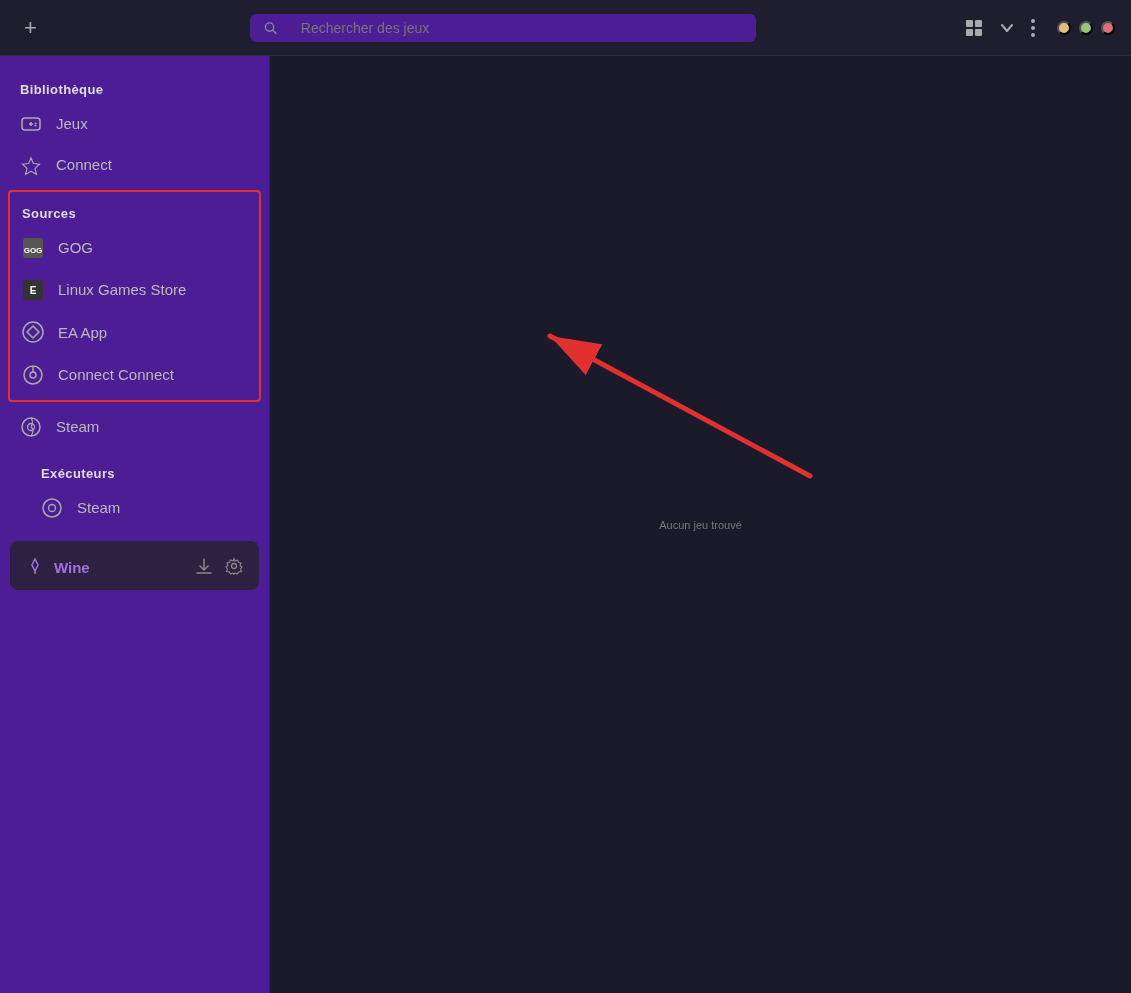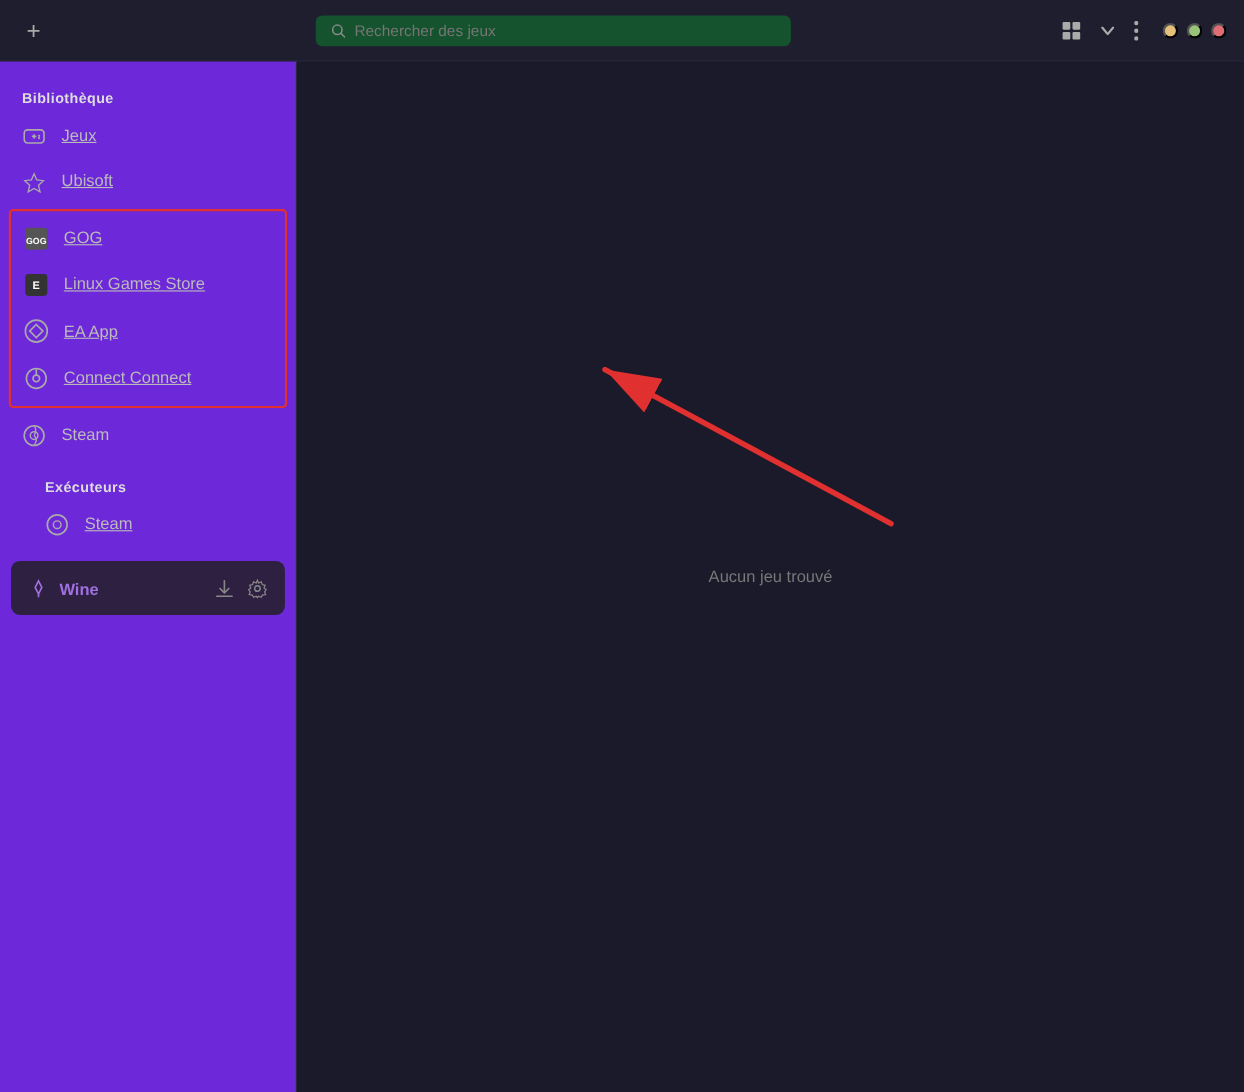--- a/index.html
+++ b/index.html
@@ -31,25 +31,25 @@
       background: none;
       border: none;
       color: #aaa;
       font-size: 22px;
       cursor: pointer;
       padding: 4px 8px;
     }
     .search-bar {
       display: flex;
       align-items: center;
-      background: #14532d;
+      background: #4c1d95;
       border-radius: 6px;
       padding: 6px 14px;
-      gap: 8px;
-      width: 432px;
+      gap: 24px;
+      width: 506px;
     }
     .search-bar input {
       background: none;
       border: none;
       outline: none;
       color: #aaa;
       font-size: 14px;
       width: 100%;
     }
     .titlebar-right {
@@ -83,21 +83,21 @@
     
     .app-layout {
       display: flex;
       height: calc(993px - 56px);
     }
 
     
     .sidebar {
       width: 270px;
       min-width: 270px;
-      background: #6d28d9;
+      background: #4c1d95;
       padding: 16px 0;
       display: flex;
       flex-direction: column;
       border-right: 1px solid #2a2a3e;
     }
 
     .sidebar-section-label {
       font-size: 13px;
       font-weight: 700;
       color: #ddd;
@@ -108,21 +108,20 @@
     .sidebar-item {
       display: flex;
       align-items: center;
       gap: 14px;
       padding: 10px 20px;
       cursor: pointer;
       border-radius: 0;
       transition: background 0.15s;
       font-size: 15px;
       color: #bbb;
-      text-decoration: underline;
     }
     .sidebar-item .item-icon {
       font-size: 18px;
       color: #aaa;
       width: 22px;
       text-align: center;
     }
 
     
     .sources-box {
@@ -187,21 +186,21 @@
       font-size: 18px;
     }
 
     
     .main-area {
       flex: 1;
       display: flex;
       align-items: center;
       justify-content: center;
       background: #1a1a2a;
-      font-size: 15px;
+      font-size: 11px;
       color: #777;
       position: relative;
     }
 
     
     .red-arrow {
       position: absolute;
       
       left: 0;
       top: 0;
@@ -275,24 +274,25 @@
       <span>Jeux</span>
     </div>
 
 
     <div class="sidebar-item">
       <span class="item-icon">
         <svg width="20" height="20" viewBox="0 0 20 20">
           <polygon points="10,2 12.4,7.5 18.5,8.2 14,12.4 15.4,18.4 10,15.3 4.6,18.4 6,12.4 1.5,8.2 7.6,7.5" stroke="#aaa" stroke-width="1.2" fill="none"></polygon>
         </svg>
       </span>
-      <span>Ubisoft</span>
+      <span>Connect</span>
     </div>
 
     <div class="sources-box">
+      <div class="sidebar-section-label">Sources</div>
 
       <div class="sidebar-item">
         <span class="item-icon">
           <svg width="22" height="22" viewBox="0 0 22 22">
             <rect x="1" y="1" width="20" height="20" rx="3" fill="#555"></rect>
             <text x="11" y="16" text-anchor="middle" font-size="8" font-weight="bold" fill="#fff" font-family="Arial">GOG</text>
           </svg>
         </span>
         <span>GOG</span>
       </div>

